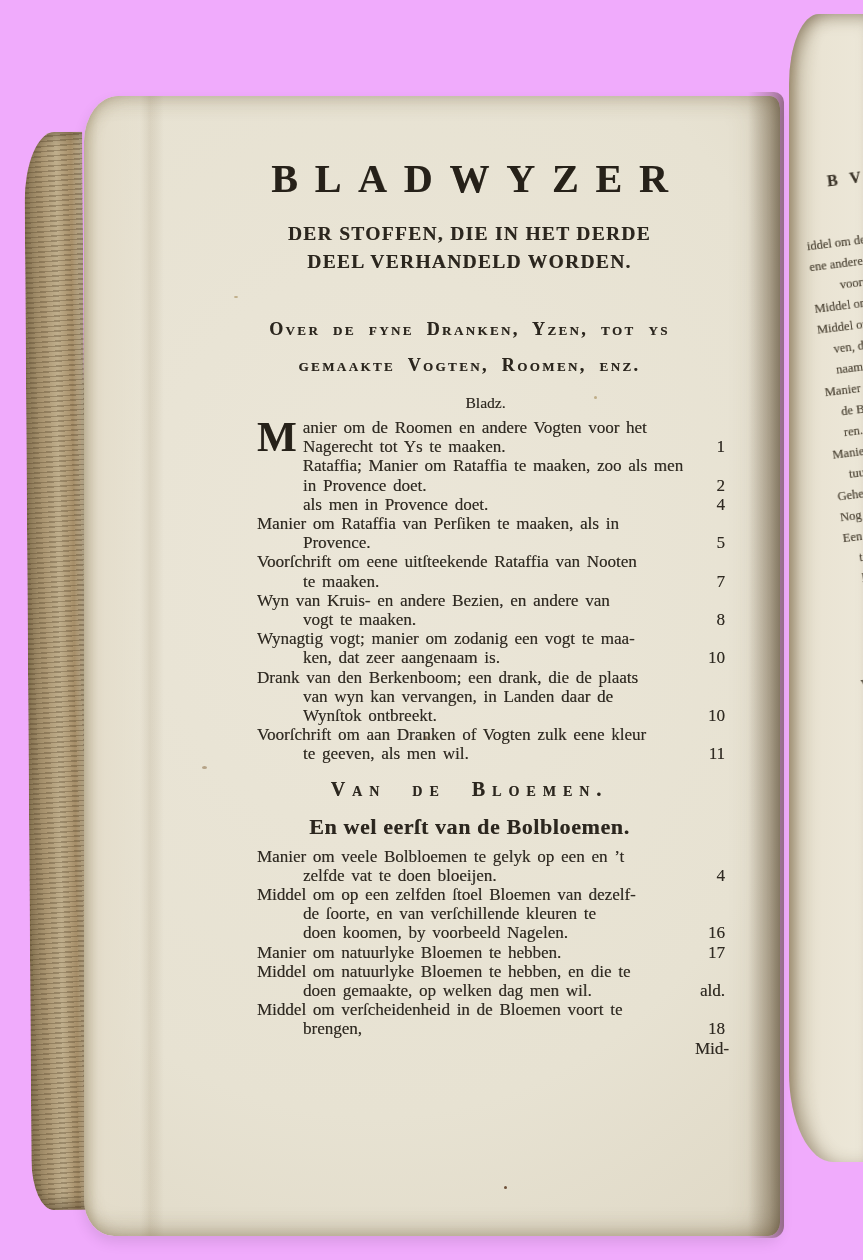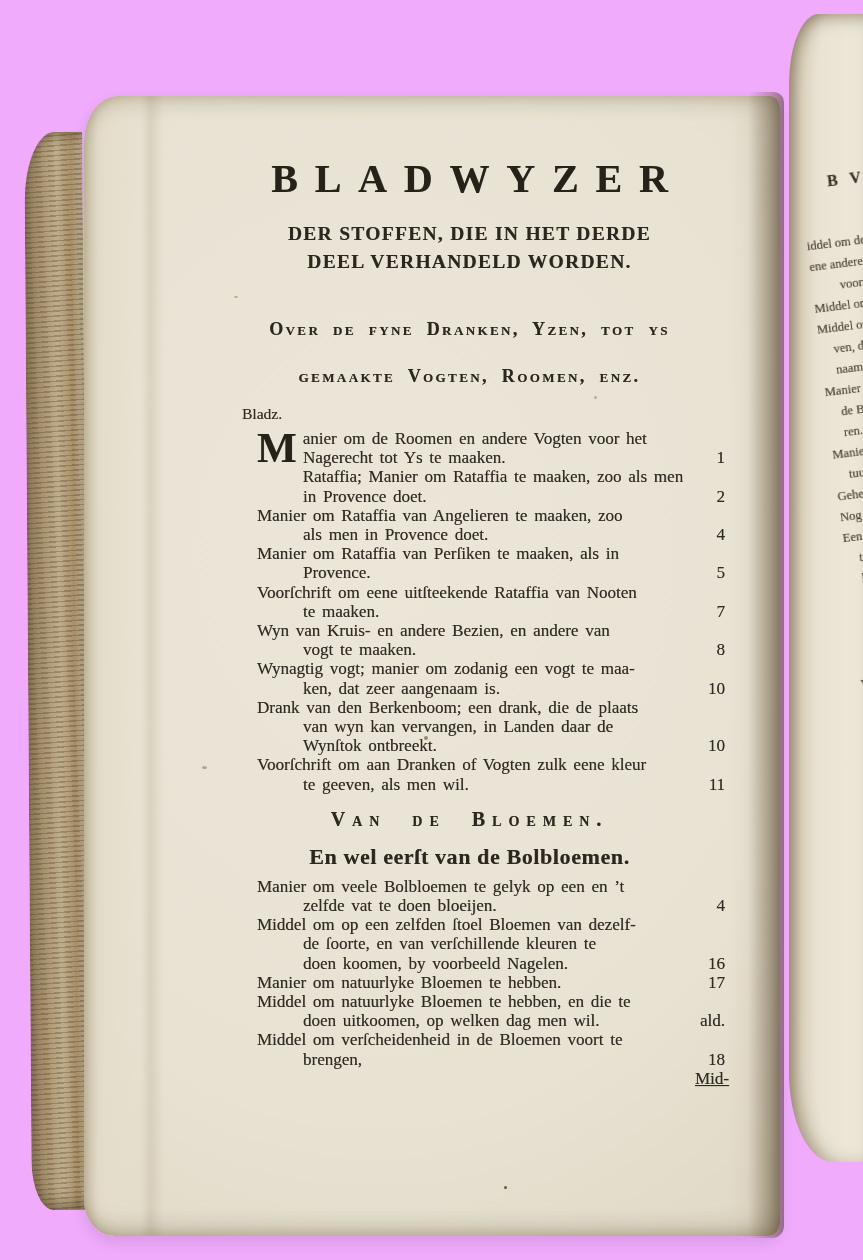--- a/index.html
+++ b/index.html
@@ -64,64 +64,63 @@
   .text-block{
     position:absolute;left:158px;top:52px;width:487px;
     color:#2f2a22;
     filter:blur(.2px);
     text-shadow:.3px .3px .6px rgba(47,42,34,.5);
   }
   .center-col{width:455px;text-align:center;}
   .title{margin-top:6px;font-size:40px;line-height:50px;font-weight:bold;letter-spacing:.42em;text-indent:.42em;color:#262119;white-space:nowrap;}
   .subtitle{margin-top:16px;font-size:19.5px;line-height:27.5px;letter-spacing:1.3px;font-weight:bold;color:#2b261e;}
   .topic{margin-top:38px;font-size:18px;line-height:32px;font-variant:small-caps;letter-spacing:2.4px;word-spacing:6px;font-weight:bold;color:#2b261e;}
-  .bladz{margin-top:13px;font-size:15.5px;line-height:18px;text-align:left;width:487px;}
+  .bladz{margin-top:13px;font-size:15.5px;line-height:18px;text-align:center;width:487px;}
   .idx{margin-top:6px;margin-left:15px;width:470px;font-size:17px;line-height:19.2px;word-spacing:2.5px;}
   .idx .line{position:relative;min-height:19.2px;}
   .idx .cont{padding-left:46px;}
   .idx .pnum{position:absolute;right:2px;bottom:0;font-variant-numeric:oldstyle-nums;}
   .dropcap{float:left;font-size:42px;line-height:36px;height:38px;font-weight:bold;margin:1px 6px 0 0;color:#262119;}
   .section-head{margin-top:10px;font-size:20px;line-height:30px;font-variant:small-caps;letter-spacing:7px;word-spacing:14px;font-weight:bold;color:#2b261e;}
   .italic-sub{margin-top:9px;font-size:22px;line-height:28px;font-weight:bold;letter-spacing:.6px;color:#2b261e;}
-  .catchword{margin-top:0;width:487px;text-align:right;font-size:17px;line-height:19px;padding-right:0;text-decoration:underline;}
+  .catchword{margin-top:0;width:487px;text-align:right;font-size:17px;line-height:19px;padding-right:0;}
 </style>
 </head>
 <body>
 
 <div class="photo">
 
   <div class="fore-edge"></div>
 
   <div class="main-page">
     <div class="speck" style="left:340px;top:640px;width:4px;height:4px;background:rgba(90,60,25,.55);"></div>
     <div class="speck" style="left:420px;top:1090px;width:3px;height:3px;background:rgba(80,45,20,.8);"></div>
     <div class="speck" style="left:118px;top:670px;width:5px;height:3px;background:rgba(120,85,40,.45);"></div>
     <div class="speck" style="left:510px;top:300px;width:3px;height:3px;background:rgba(150,120,60,.5);"></div>
     <div class="speck" style="left:150px;top:200px;width:4px;height:2px;background:rgba(150,120,60,.5);"></div>
 
     <div class="text-block">
       <div class="center-col title">BLADWYZER</div>
       <div class="center-col subtitle" style="margin-top:16px;">DER STOFFEN, DIE IN HET DERDE</div>
       <div class="center-col subtitle" style="margin-top:0;">DEEL VERHANDELD WORDEN.</div>
       <div class="center-col topic">Over de fyne Dranken, Yzen, tot ys</div>
-      <div class="center-col topic" style="margin-top:15px;">gemaakte Vogten, Roomen, enz.</div>
+      <div class="center-col topic" style="margin-top:4px;">gemaakte Vogten, Roomen, enz.</div>
       <div class="bladz">Bladz.</div>
 
       <div class="idx" id="list-dranken">
           <div>
             <span class="dropcap">M</span>
             <div class="line"><span>anier om de Roomen en andere Vogten voor het</span></div>
             <div class="line cont"><span>Nagerecht tot Ys te maaken.</span><span class="pnum">1</span></div>
           </div>
           <div>
             <div class="line"><span>Rataffia; Manier om Rataffia te maaken, zoo als men</span></div>
             <div class="line cont"><span>in Provence doet.</span><span class="pnum">2</span></div>
           </div>
           <div>
-            <div class="line"><span>Manier om Rataffia van Angelieren te maaken, zoo</span></div>
             <div class="line cont"><span>als men in Provence doet.</span><span class="pnum">4</span></div>
           </div>
           <div>
             <div class="line"><span>Manier om Rataffia van Perſiken te maaken, als in</span></div>
             <div class="line cont"><span>Provence.</span><span class="pnum">5</span></div>
           </div>
           <div>
             <div class="line"><span>Voorſchrift om eene uitſteekende Rataffia van Nooten</span></div>
             <div class="line cont"><span>te maaken.</span><span class="pnum">7</span></div>
           </div>
@@ -155,21 +154,21 @@
           <div>
             <div class="line"><span>Middel om op een zelfden ſtoel Bloemen van dezelf-</span></div>
             <div class="line cont"><span>de ſoorte, en van verſchillende kleuren te</span></div>
             <div class="line cont"><span>doen koomen, by voorbeeld Nagelen.</span><span class="pnum">16</span></div>
           </div>
           <div>
             <div class="line"><span>Manier om natuurlyke Bloemen te hebben.</span><span class="pnum">17</span></div>
           </div>
           <div>
             <div class="line"><span>Middel om natuurlyke Bloemen te hebben, en die te</span></div>
-            <div class="line cont"><span>doen uitkoomen, op welken dag men wil.</span><span class="pnum">ald.</span></div>
+            <div class="line cont"><span>doen gemaakte, op welken dag men wil.</span><span class="pnum">ald.</span></div>
           </div>
           <div>
             <div class="line"><span>Middel om verſcheidenheid in de Bloemen voort te</span></div>
             <div class="line cont"><span>brengen,</span><span class="pnum">18</span></div>
           </div>
         </div>
 
       <div class="catchword">Mid-</div>
     </div>
   </div>

